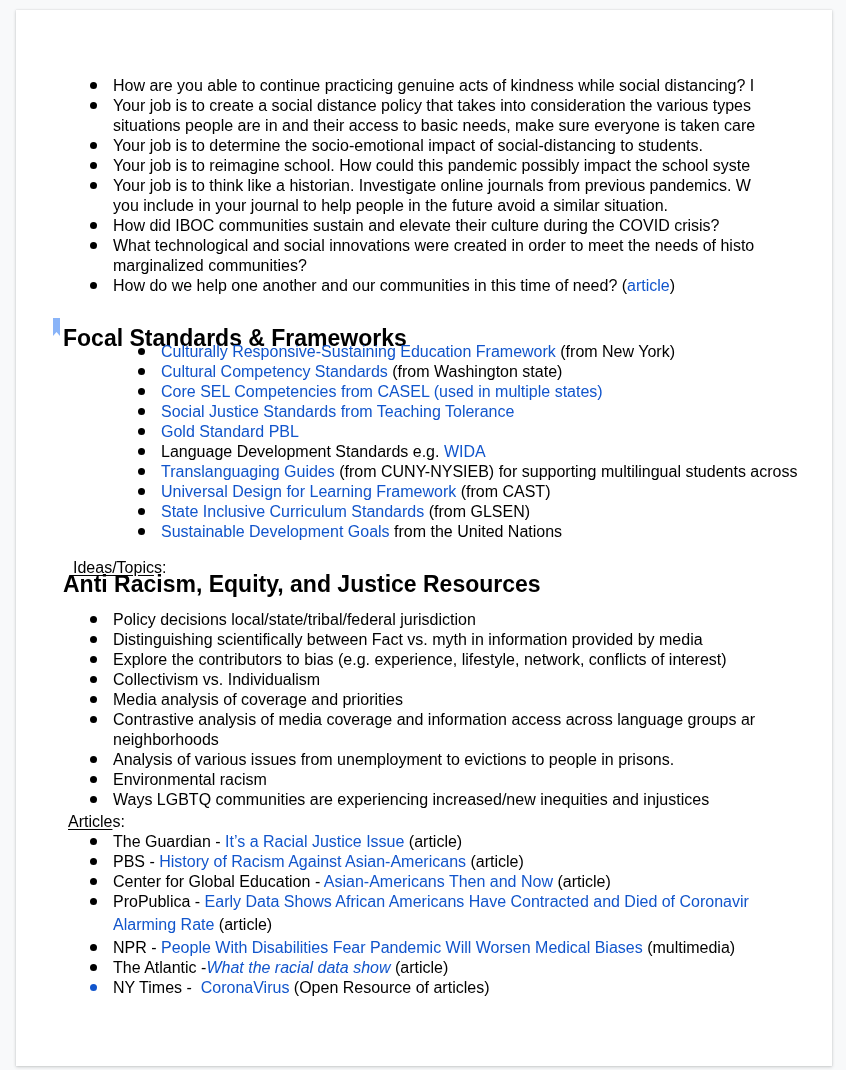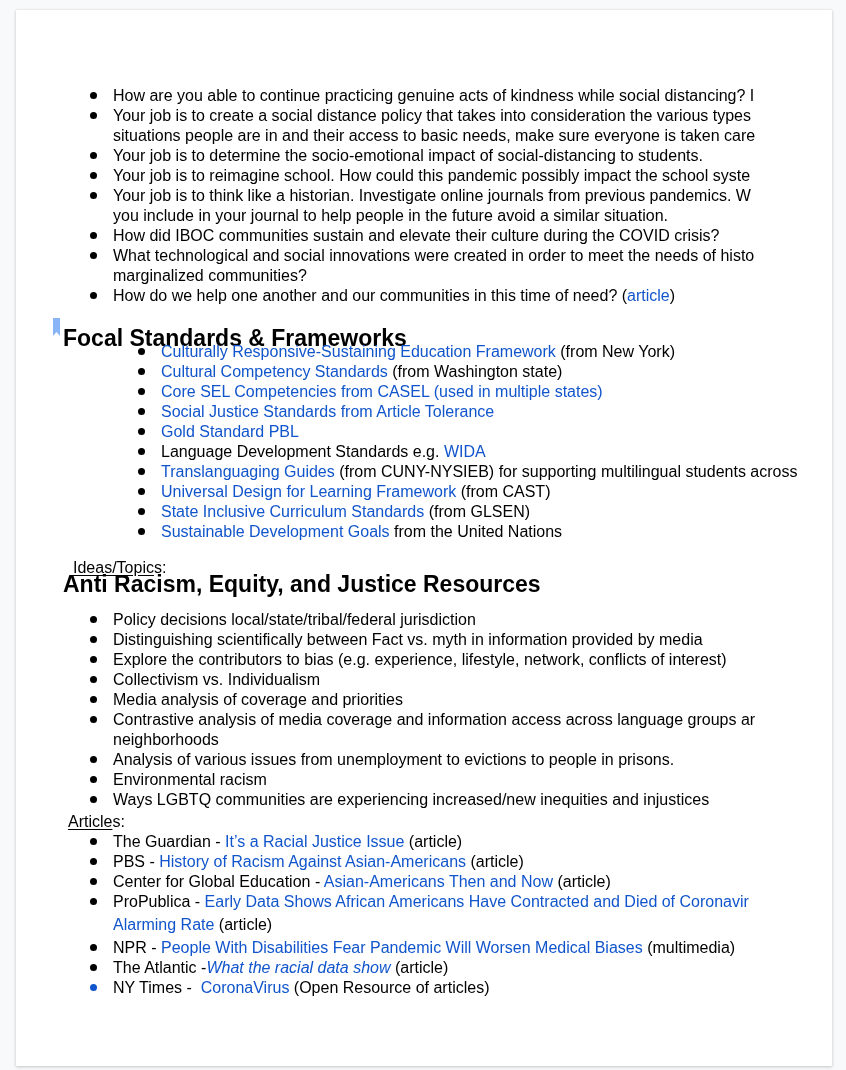--- a/index.html
+++ b/index.html
@@ -47,21 +47,21 @@
     background: #8ab4f8;
     clip-path: polygon(0 0, 100% 0, 100% 100%, 50% 78%, 0 100%);
   }
 </style>
 </head>
 <body>
 
 <div class="page">
   <div class="content">
 
-    <ul style="position:absolute; left:0; top:76px; width:816px;">
+    <ul style="position:absolute; left:0; top:66px; width:816px;">
       <li><span class="bullet"></span><span>How are you able to continue practicing genuine acts of kindness while social distancing? I</span></li>
       <li>
           <span class="bullet"></span>
           <span class="wrap">Your job is to create a social distance policy that takes into consideration the various types</span>
           <span class="wrap">situations people are in and their access to basic needs, make sure everyone is taken care</span>
         </li>
       <li><span class="bullet"></span><span>Your job is to determine the socio-emotional impact of social-distancing to students.</span></li>
       <li><span class="bullet"></span><span>Your job is to reimagine school.  How could this pandemic possibly impact the school syste</span></li>
       <li>
           <span class="bullet"></span>
@@ -77,21 +77,21 @@
       <li><span class="bullet"></span><span>How do we help one another and our communities in this ti</span><span class="u">me of</span><span> need? (</span><span class="a">article</span><span>)</span></li>
     </ul>
 
     <div class="bookmark"></div>
     <div class="heading" style="top:309px;">Focal Standards &amp; Frameworks</div>
 
     <ul style="position:absolute; left:0; top:332px; width:816px;margin-left:48px;">
       <li><span class="bullet"></span><span class="a u">Culturally Responsive-Sustaining Education F</span><span class="a">ramework</span><span> (from New York)</span></li>
       <li><span class="bullet"></span><span class="a u">Cultural Competency Stan</span><span class="a">dards</span><span> (from Washington state)</span></li>
       <li><span class="bullet"></span><span class="a u">Core SEL Competencies from CASEL (used in mult</span><span class="a">iple states)</span><span></span></li>
-      <li><span class="bullet"></span><span class="a u">Social Justice Standards from Article </span><span class="a">Tolerance</span><span></span></li>
+      <li><span class="bullet"></span><span class="a u">Social Justice Standards from Teaching </span><span class="a">Tolerance</span><span></span></li>
       <li><span class="bullet"></span><span class="a u">Gold Standard </span><span class="a">PBL</span><span></span></li>
       <li><span class="bullet"></span><span>Language Development Standar</span><span class="u">ds e</span><span>.g. </span><span class="a">WIDA</span></li>
       <li><span class="bullet"></span><span class="a u">Translanguaging Gu</span><span class="a">ides</span><span> (from CUNY-NYSIEB) for supporting multilingual students across</span></li>
       <li><span class="bullet"></span><span class="a u">Universal Design for Learning Fra</span><span class="a">mework</span><span> (from CAST)</span></li>
       <li><span class="bullet"></span><span class="a u">State Inclusive Curriculum Stan</span><span class="a">dards</span><span> (from GLSEN)</span></li>
       <li><span class="bullet"></span><span class="a u">Sustainable Development</span><span class="a"> Goals</span><span> from the United Nations</span></li>
     </ul>
 
     <div class="heading" style="top:555px;">Anti Racism, Equity, and Justice Resources</div>
     <div class="sub" style="left:57px; top:548px;"><span class="u-black">Ideas/Topic</span><span>s:</span></div>

